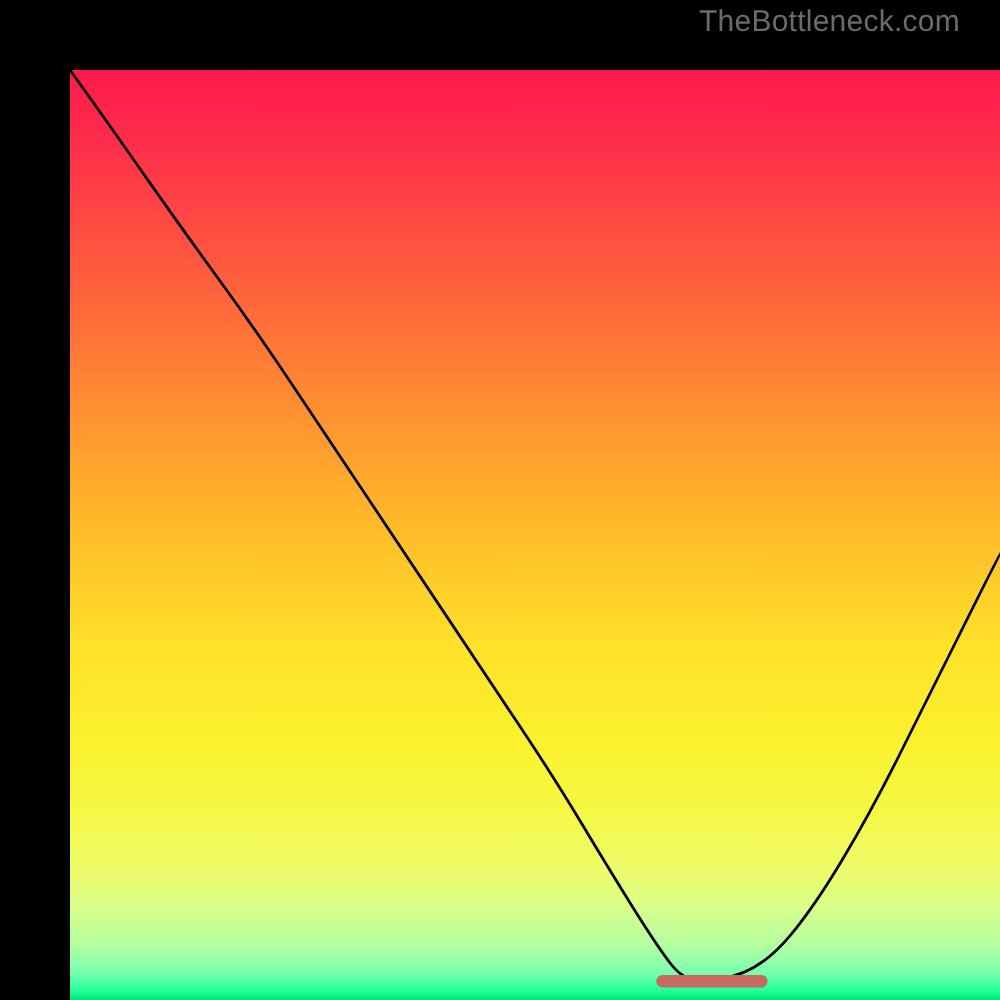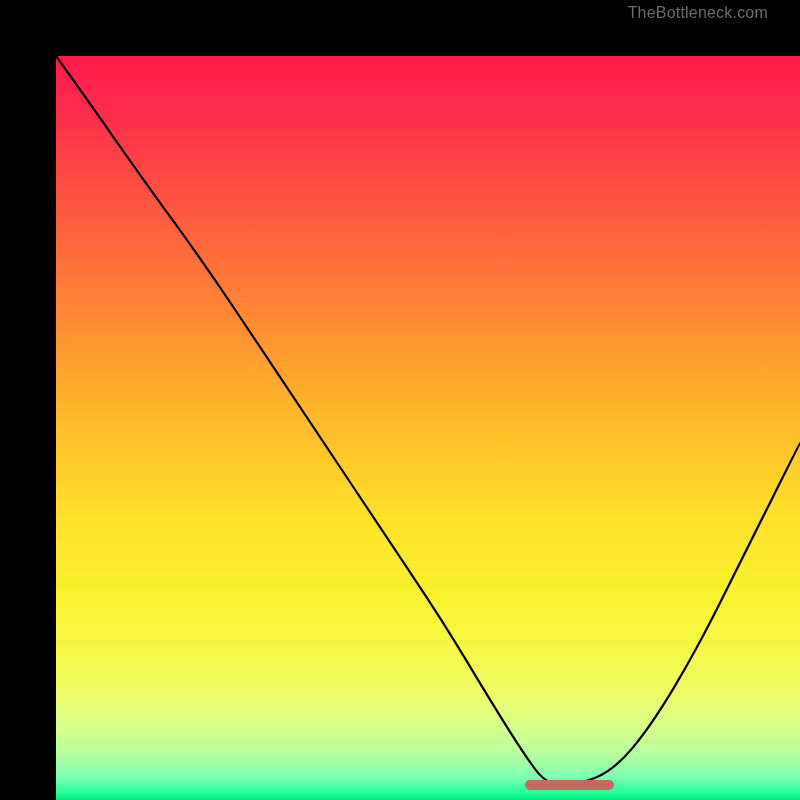--- a/index.html
+++ b/index.html
@@ -45,21 +45,21 @@
       #b4ffa0 94%,
       #7affb0 97%,
       #23ff9a 99%,
       #00e87a 100%);
   }
   .watermark {
     position: absolute;
     top: 4px;
     right: 32px;
     color: #6b6b6b;
-    font-size: 16px;
+    font-size: 24px;
     letter-spacing: 0.2px;
     z-index: 20;
     text-align: right;
   }
   svg.curve {
     position: absolute;
     inset: 0;
   }
   .trough {
     position: absolute;

